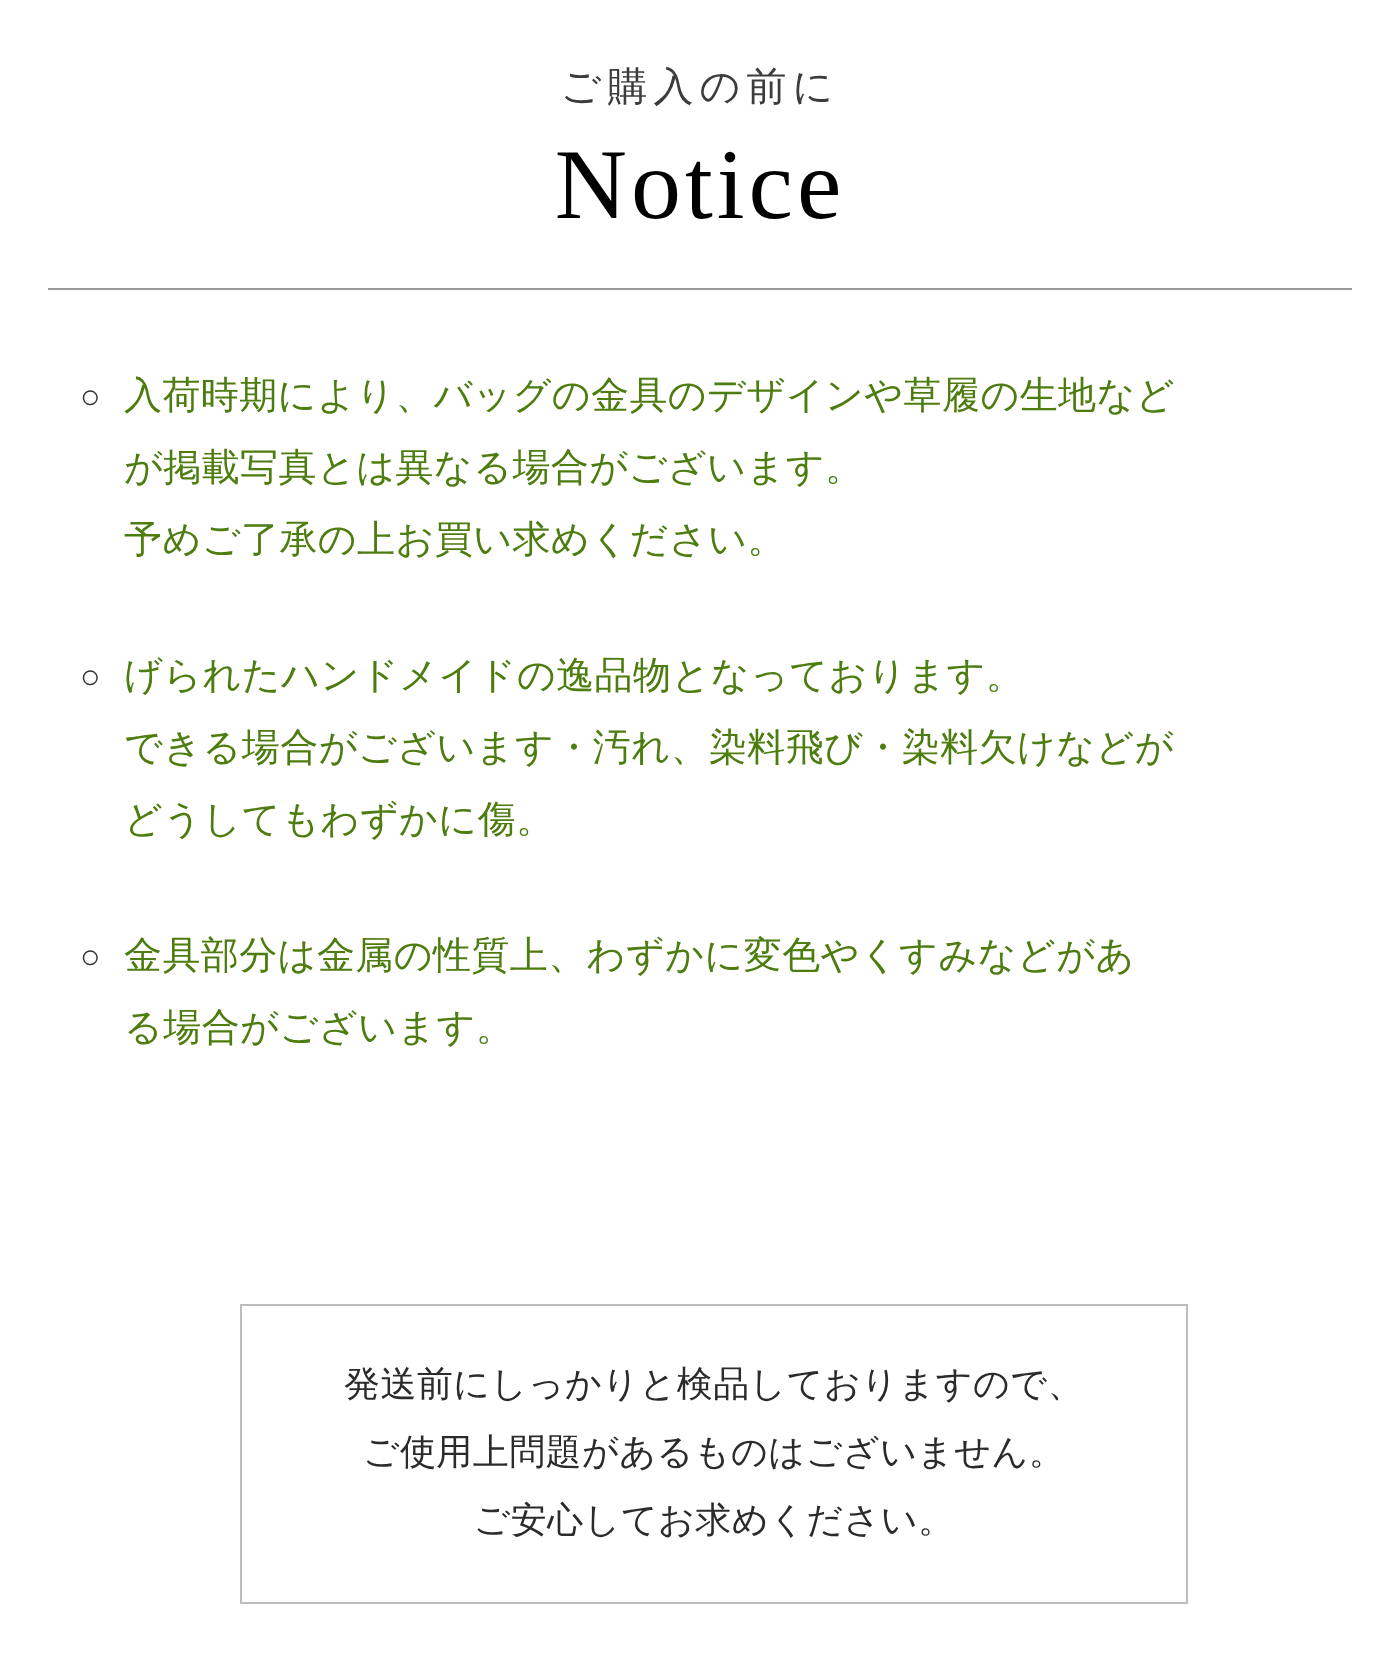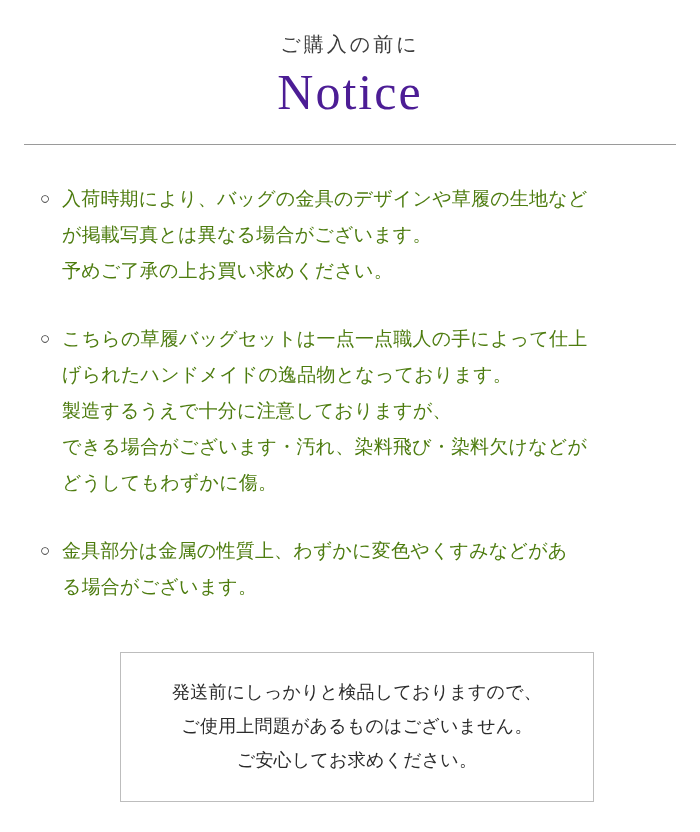--- a/index.html
+++ b/index.html
@@ -30,21 +30,21 @@
     font-family: "Liberation Serif", serif;
     font-size: 20px;
     letter-spacing: 3px;
     color: #3c3c3c;
     line-height: 1.4;
   }
   .header-title {
     font-family: "Liberation Serif", serif;
     font-size: 50px;
     letter-spacing: 2px;
-    color: #4c1d95;
+    color: #000000;
     line-height: 1.15;
     margin-top: 6px;
     font-weight: 400;
   }
   .header-rule {
     margin: 22px auto 0 auto;
     width: 652px;
     height: 1px;
     background: #9a9a9a;
   }
@@ -118,23 +118,21 @@
       <div class="note-body">
         <div class="note-line">入荷時期により、バッグの金具のデザインや草履の生地など</div>
         <div class="note-line">が掲載写真とは異なる場合がございます。</div>
         <div class="note-line">予めご了承の上お買い求めください。</div>
       </div>
     </div>
 
     <div class="note">
       <div class="note-marker">○</div>
       <div class="note-body">
-        <div class="note-line">こちらの草履バッグセットは一点一点職人の手によって仕上</div>
         <div class="note-line">げられたハンドメイドの逸品物となっております。</div>
-        <div class="note-line">製造するうえで十分に注意しておりますが、</div>
         <div class="note-line">できる場合がございます・汚れ、染料飛び・染料欠けなどが</div>
         <div class="note-line">どうしてもわずかに傷。</div>
       </div>
     </div>
 
     <div class="note">
       <div class="note-marker">○</div>
       <div class="note-body">
         <div class="note-line">金具部分は金属の性質上、わずかに変色やくすみなどがあ</div>
         <div class="note-line">る場合がございます。</div>

